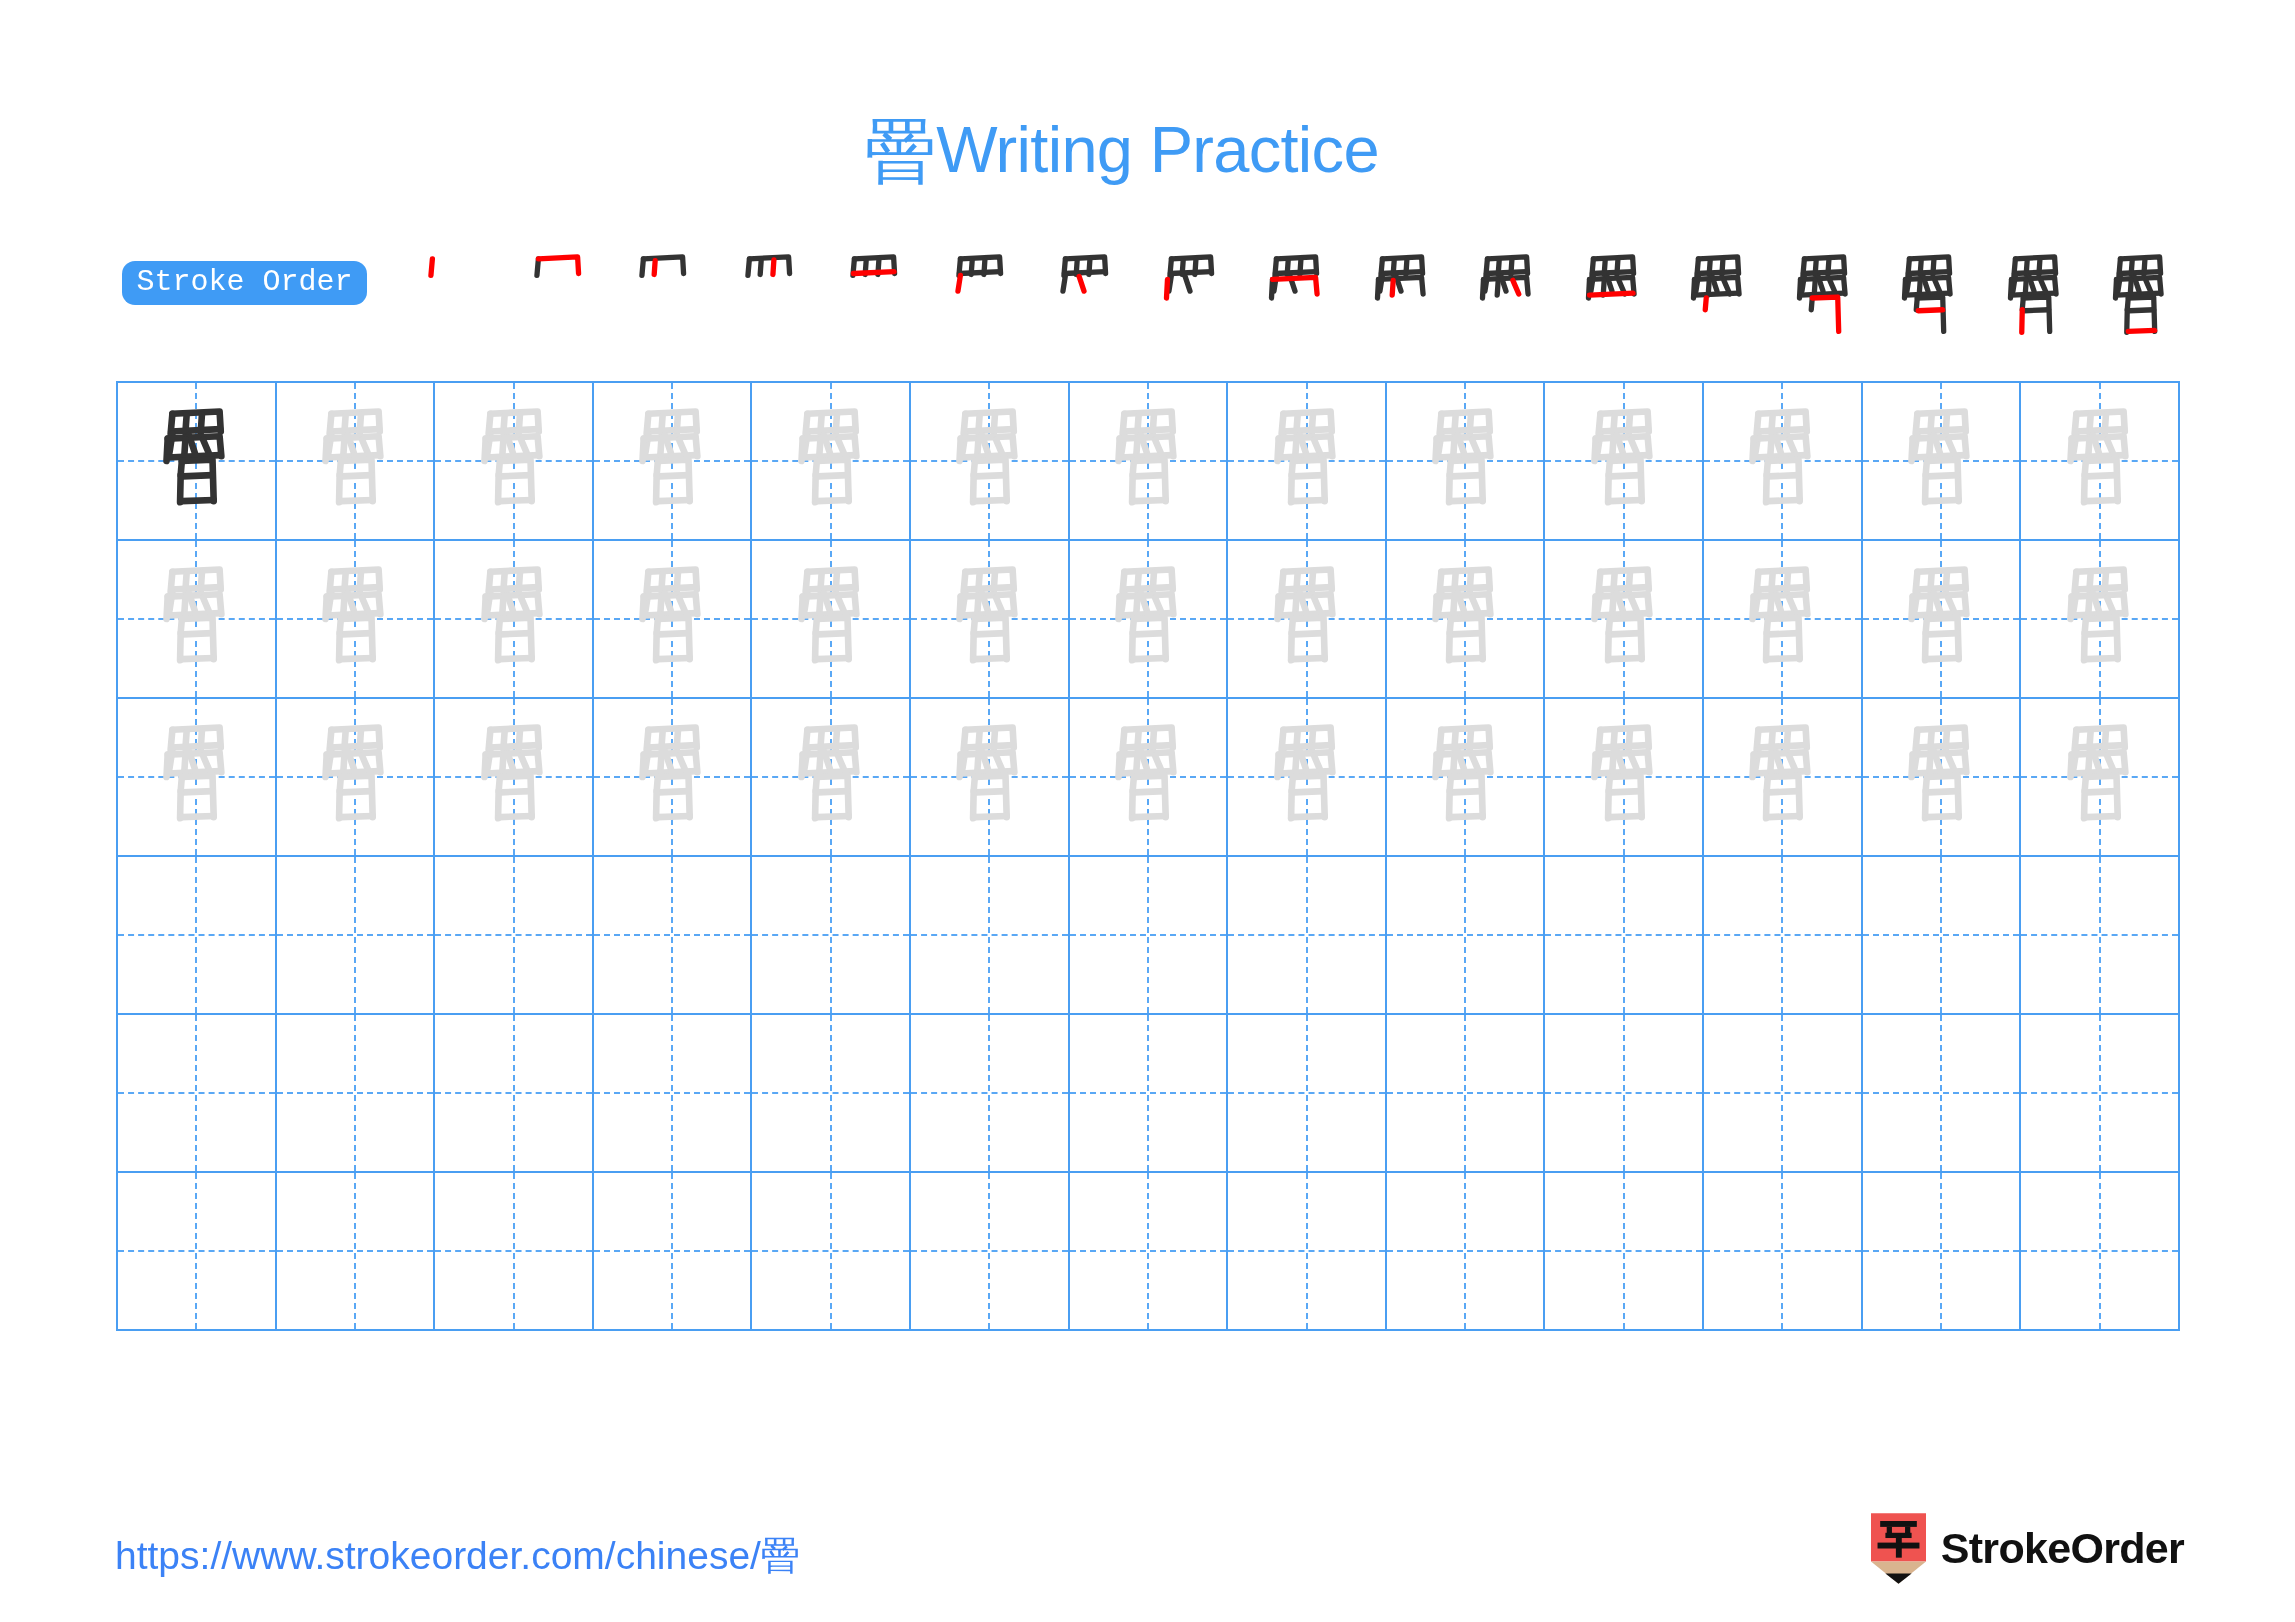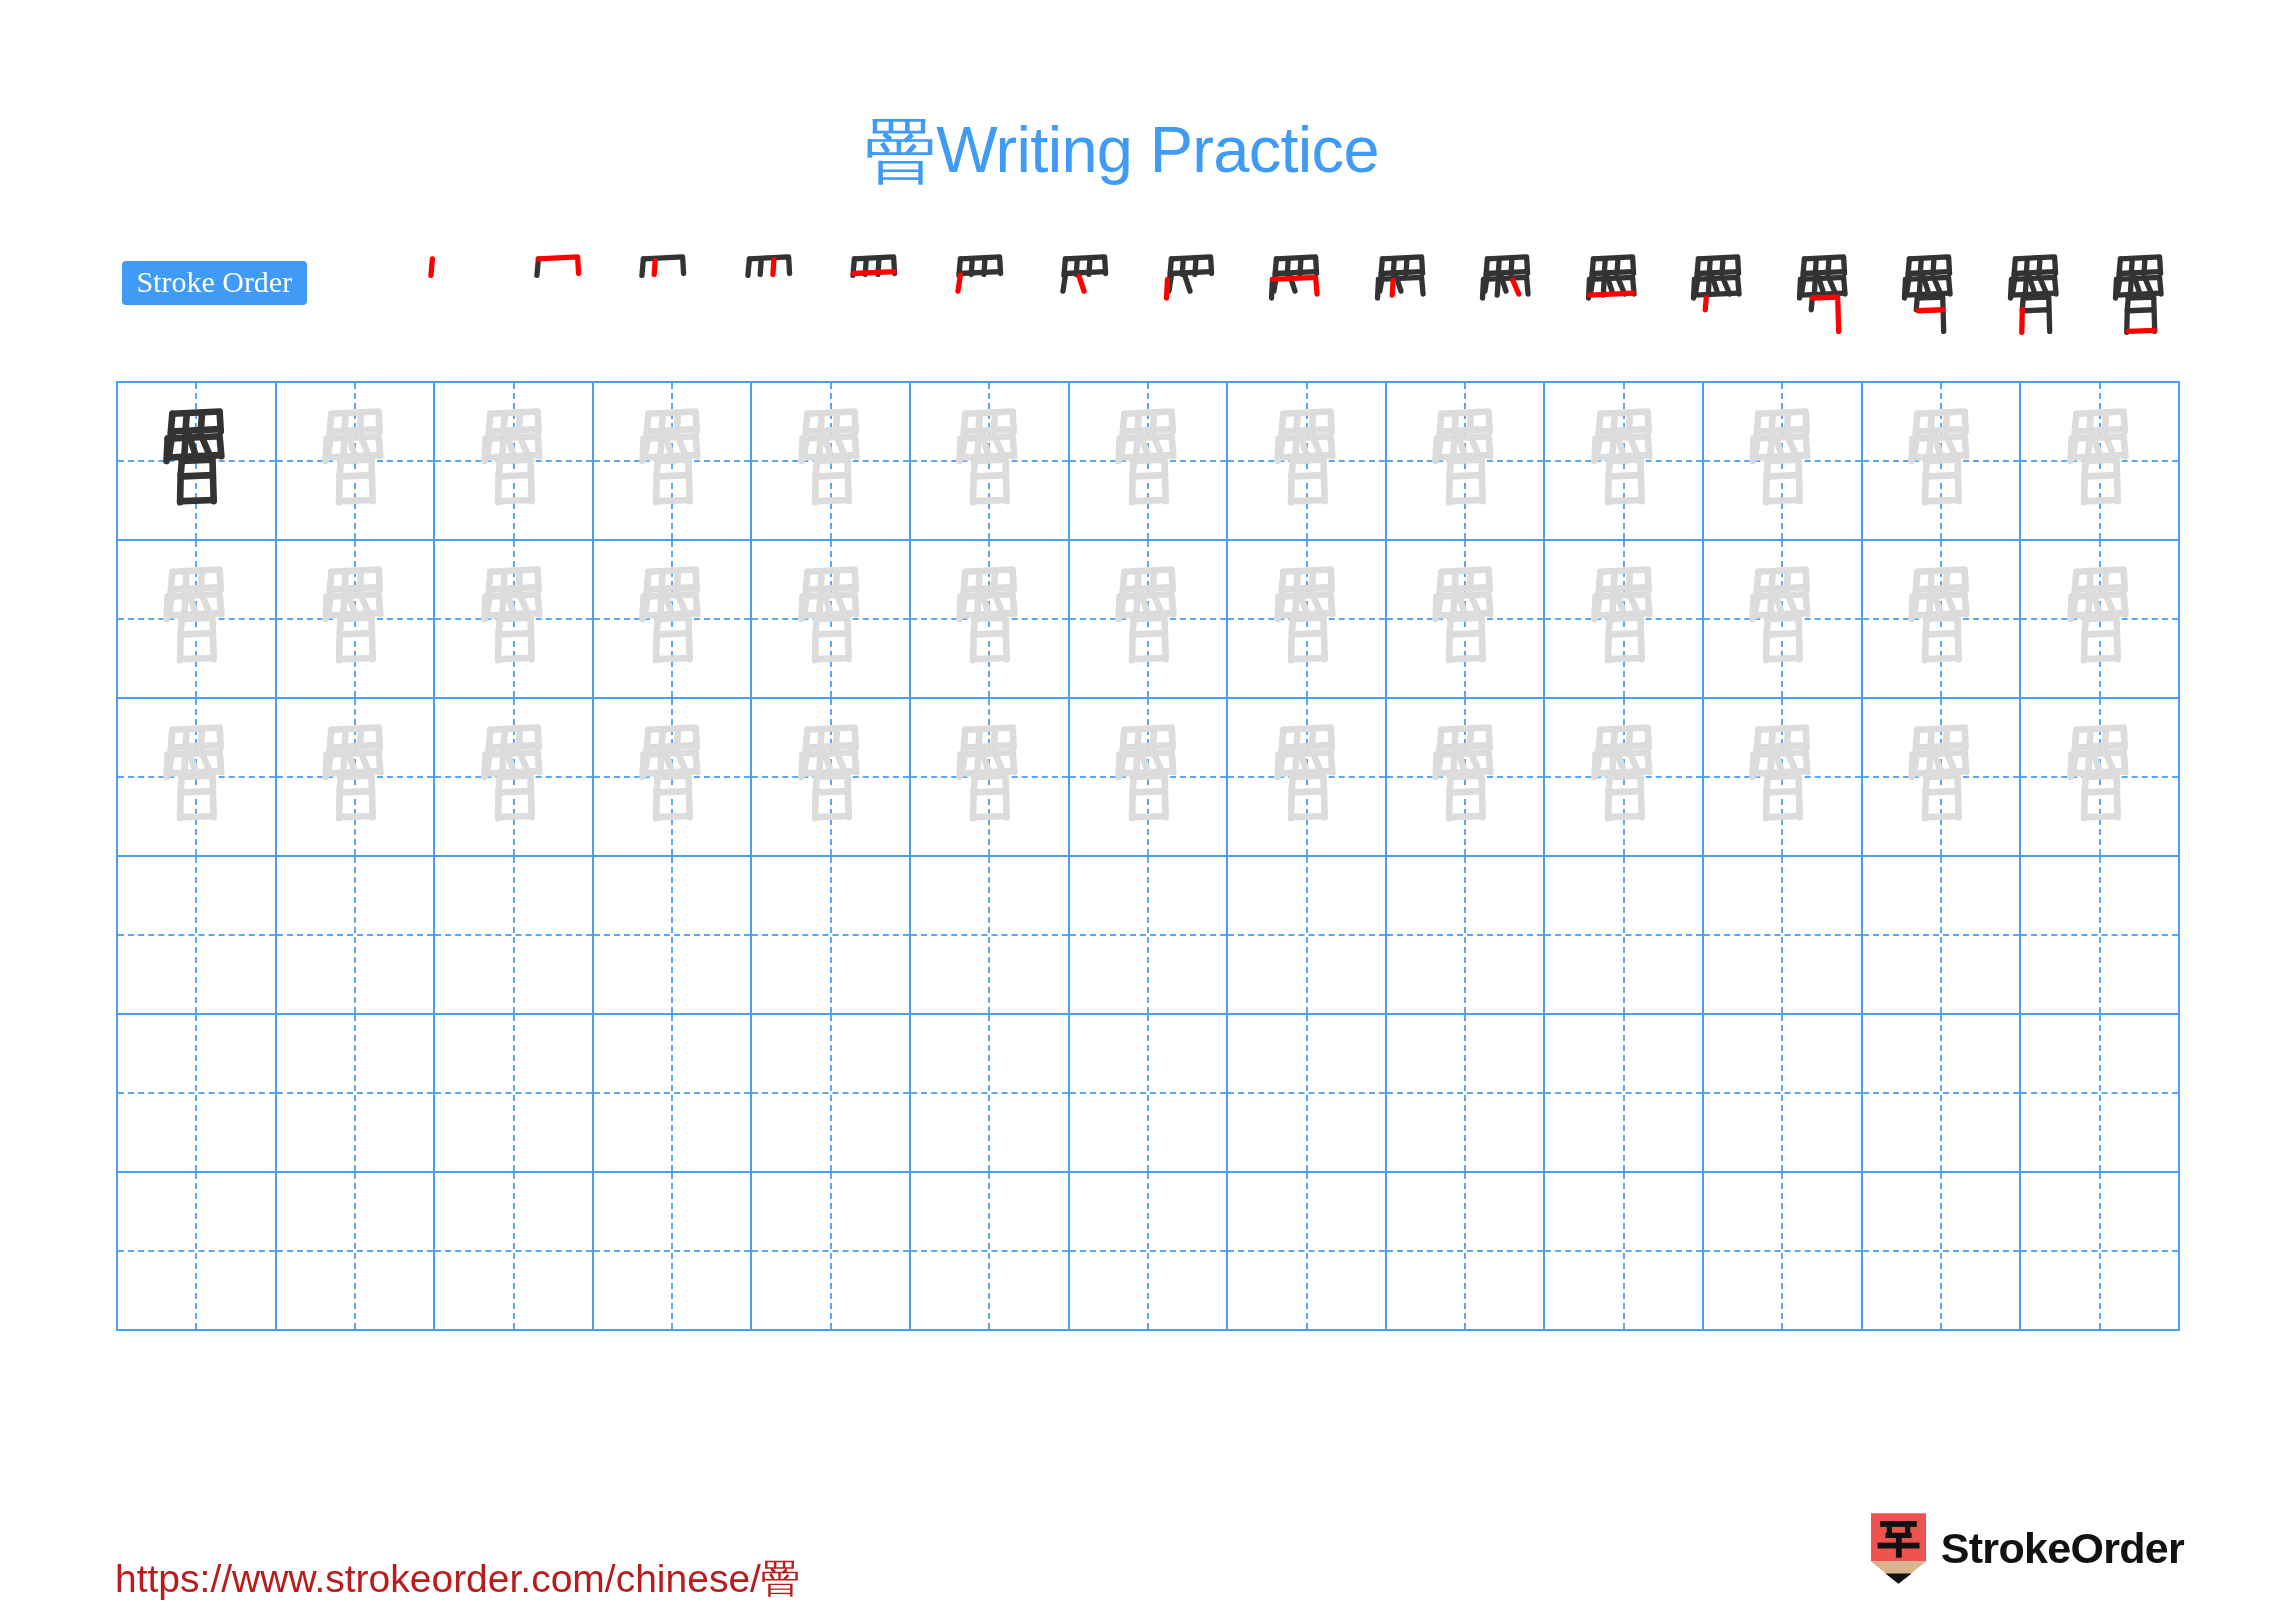--- a/index.html
+++ b/index.html
@@ -47,23 +47,23 @@
     width: 2068px;
     height: 92px;
   }
   .stroke-badge {
     position: absolute;
     left: 0;
     top: 11.8px;
     background: #3f9bf5;
     color: #ffffff;
     font-size: 30px;
-    font-family: Liberation Serif, serif;
+    font-family: Liberation Mono, monospace;
     padding: 5.9px 14.4px 8.5px 14.4px;
-    border-radius: 4px;
+    border-radius: 13px;
     line-height: 1;
     white-space: nowrap;
   }
   .stroke-steps {
     position: absolute;
     left: 281px;
     top: 0;
     width: 1786px;
     height: 92px;
     display: flex;
@@ -138,24 +138,23 @@
     height: 118px;
     display: block;
   }
 
   
   .footer-url {
     position: absolute;
     left: 115px;
     top: 1529px;
     font-size: 39px;
-    color: #b91c1c;
+    color: #3b82f6;
     font-family: "Liberation Sans", sans-serif;
     white-space: nowrap;
-    margin-top: 23px;
   }
   .footer-url .url-char {
     font-family: "DejaVu Sans", sans-serif;
   }
   .brand {
     position: absolute;
     right: 111px;
     top: 1513px;
     display: flex;
     align-items: center;

